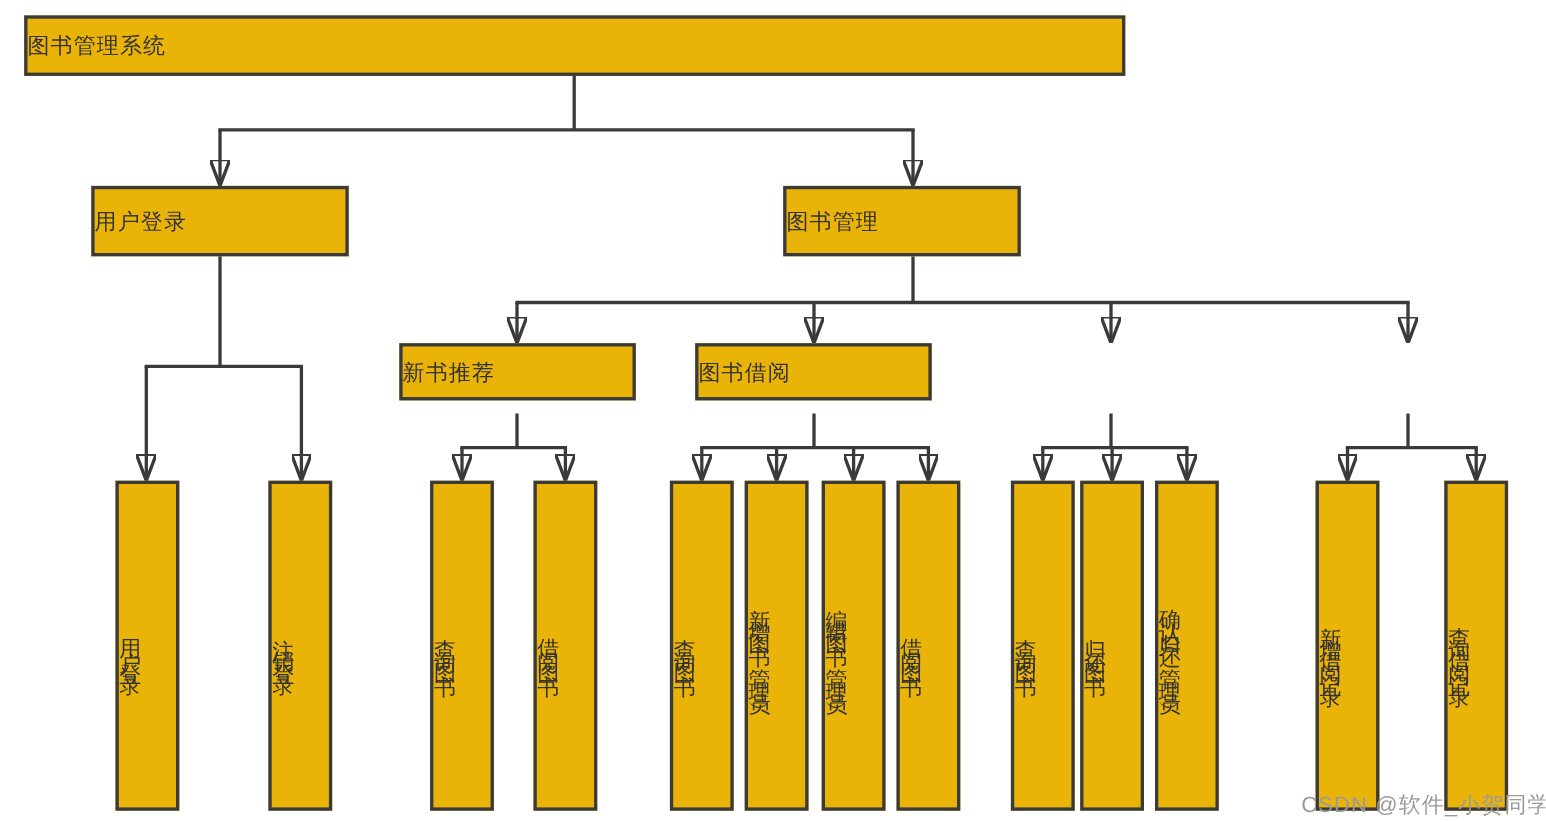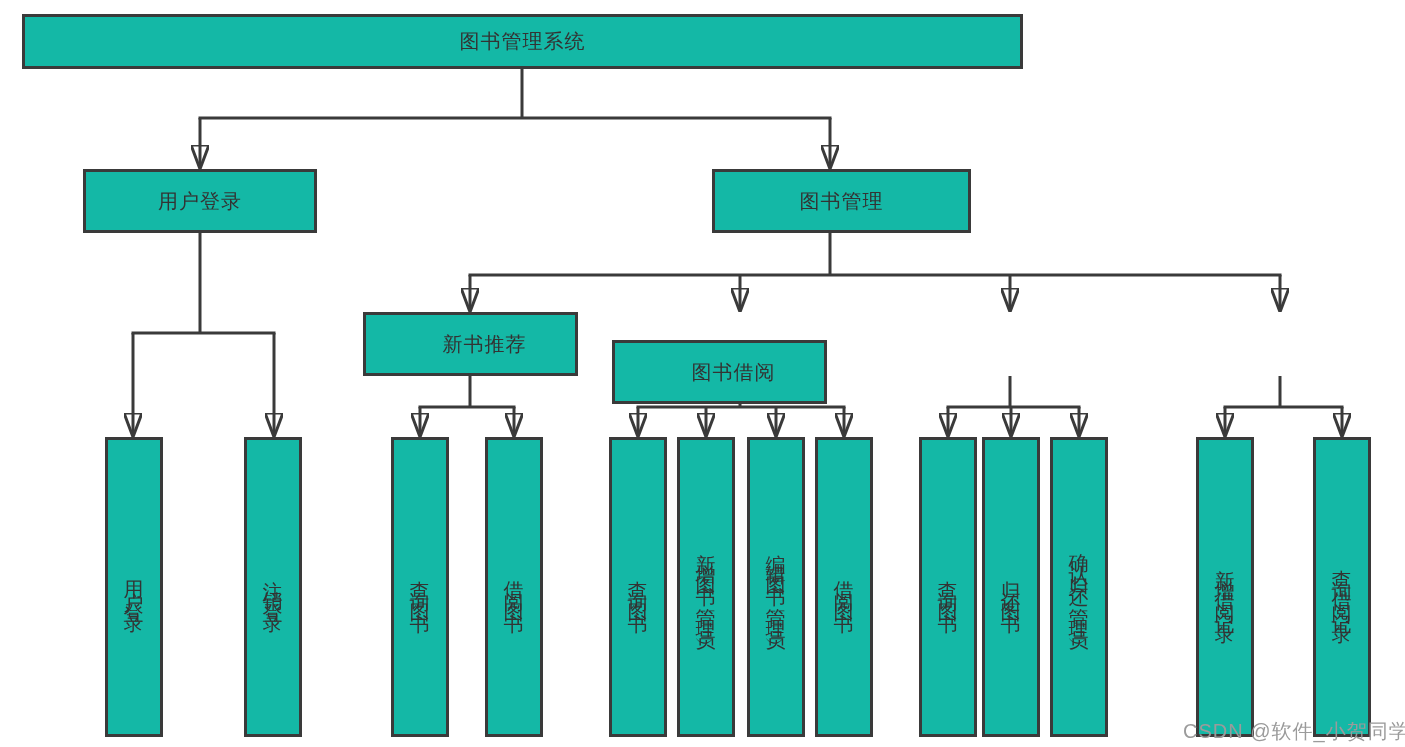--- a/index.html
+++ b/index.html
@@ -23,36 +23,35 @@
   .connectors {
     position: absolute;
     left: 0; top: 0;
     width: 1405px; height: 747px;
   }
   .connectors path { stroke: var(--line); stroke-width: 3; fill: none; }
   .box {
     position: absolute;
     box-sizing: border-box;
     border: 3px solid var(--line);
-    background: #14b8a6;
+    background: #eab308;
     display: flex;
     align-items: center;
-    justify-content: center;
     color: var(--text);
     font-size: 20px;
     letter-spacing: 1px;
     white-space: nowrap;
   }
   .root-box  { left: 22px;  top: 14px;  width: 1001px; height: 55px; }
   .l2-box    { top: 169px; height: 64px; }
   .l2-a      { left: 83px;  width: 234px; }
-  .l2-b      { left: 712px; width: 259px; }
-  .l3-box    { top: 312px; height: 64px; width: 215px; padding-left: 28px; }
+  .l2-b      { left: 712px; width: 216px; }
+  .l3-box    { top: 312px; height: 52px; width: 215px; }
   .l3-0 { left: 363px; }
-  .l3-1 { left: 612px; margin-top: 28px; }
+  .l3-1 { left: 632px; }
   .l3-2 { left: 902px; }
   .l3-3 { left: 1172px; }
   .leaf {
     top: 437px; height: 300px; width: 58px;
   }
   .leaf .v-text {
     writing-mode: vertical-lr;
     text-orientation: mixed;
     letter-spacing: 11px;
     line-height: 1;

